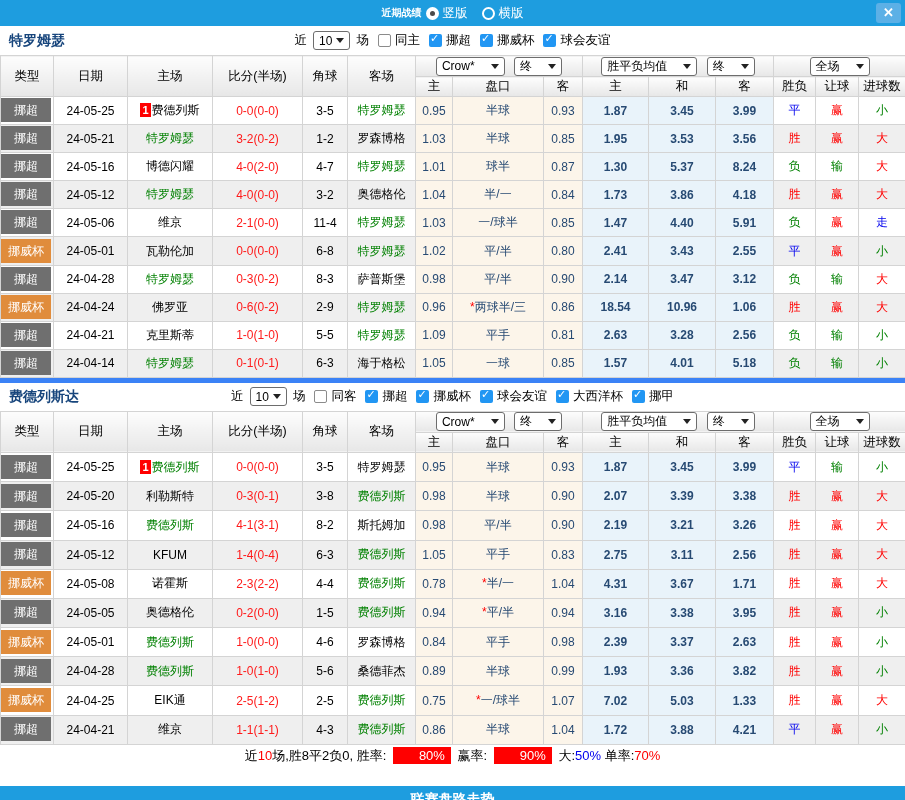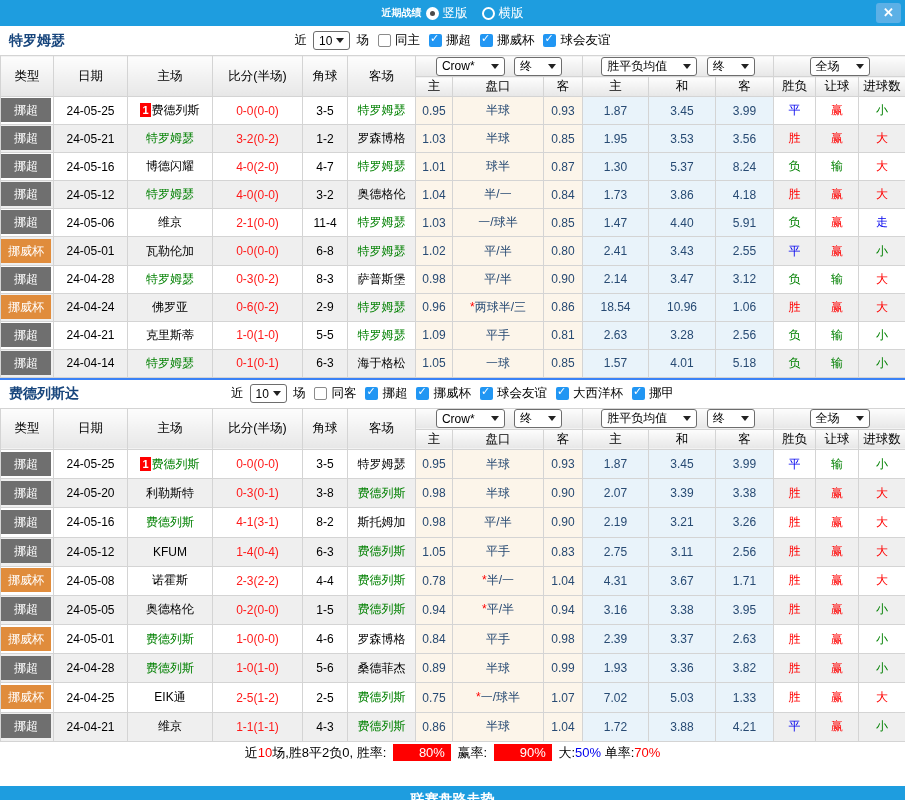--- a/index.html
+++ b/index.html
@@ -12,21 +12,21 @@
   .radio-group { display:inline-flex; align-items:center; margin-left:4px; gap:14px;text-align:right; }
   .radio { display:inline-flex; align-items:center; gap:4px; color:#fff; font-size:12.5px; cursor:pointer; }
   .rdot { width:13px; height:13px; border-radius:50%; background:#fff; position:relative; display:inline-block; }
   .rdot::after { content:""; position:absolute; left:4px; top:4px; width:5px; height:5px; border-radius:50%; background:#4a4a4a; }
   .rring { width:13px; height:13px; border-radius:50%; border:2px solid #fff; display:inline-block; }
   .close-btn { position:absolute; right:4px; top:3px; width:25px; height:20px; background:#5cb0e6; border:none; border-radius:3px; color:#fff; font-size:13px; font-weight:bold; line-height:20px; text-align:center; cursor:pointer; }
 
   
   .filter-row { position:relative; display:flex; align-items:center; justify-content:center; background:#fff; }
   .sec1 .filter-row { height:29px; }
-  .sec2 { border-top:2px solid #3b82f6; }
+  .sec2 { border-top:5px solid #3b82f6; }
   .sec2 .filter-row { height:28px; }
   .team-name { position:absolute; left:9px; color:#17457c; font-weight:bold; font-size:14px; }
   .filters { display:inline-flex; align-items:center; gap:3px; font-size:12.5px; color:#000; }
   .mini-select { display:inline-flex; align-items:center; gap:4px; background:#fff; border:1px solid #6d6d6d; border-radius:3px; height:19px; padding:0 5px; font-size:12px; margin:0 3px; cursor:pointer; }
   .caret { width:0; height:0; border-left:4px solid transparent; border-right:4px solid transparent; border-top:5px solid #222; display:inline-block; }
   .cb { display:inline-block; width:13px; height:13px; border-radius:2px; vertical-align:-2px; margin:0 1px 0 6px; position:relative; cursor:pointer; }
   .cb.checked { background:#2196f3; }
   .cb.checked i { position:absolute; left:1px; top:-2px; color:#fff; font-size:11px; font-weight:bold; font-style:normal; }
   .cb.unchecked { background:#fff; border:1px solid #8b8b8b; }
 
@@ -37,21 +37,21 @@
   .match-table thead tr.hr1 th { height:21px; border-bottom:none; }
   .match-table thead tr.hr2 th { height:20px; }
   .match-table thead th.span2 { height:41px; }
   .selcell { border-bottom:1px solid #d4d4d4 !important; }
   .sel { display:inline-flex; align-items:center; gap:16px; background:#fff; border:1px solid #6d6d6d; border-radius:3px; height:19px; padding:0 5px; font-size:12px; margin:0 3px; cursor:pointer; vertical-align:middle; }
   .sec1 tbody tr { height:28.1px; }
   .sec2 tbody tr { height:29.2px; }
   tbody td { font-size:12px; color:#000; background:#fff; }
   tr.alt td.plain { background:#efefef; }
   td.odds  { background:#fcf5ea; color:#274a73; }
-  td.avg   { background:#e9f3fa; color:#274a73; }
+  td.avg   { background:#e9f3fa; color:#274a73;font-weight:bold; }
   td.typec { padding:0; }
   .type-badge { margin:1px 2px 2px 0; height:24px; line-height:24px; color:#fff; font-size:12px; }
   .type-badge.gray { background:#6f6f6f; }
   .type-badge.orange { background:#e08c3c; }
   .green-team { color:#008000; }
   .score-main, .score-half { color:#ff1a1a; }
   .badge1 { display:inline-block; background:#f00; color:#fff; font-size:11px; line-height:14px; padding:0 2px; margin-right:1px; font-weight:bold; }
   .star { color:#f00; }
   .c-red { color:#f00; } .c-blue { color:#0000ee; } .c-green { color:#008000; }
 

